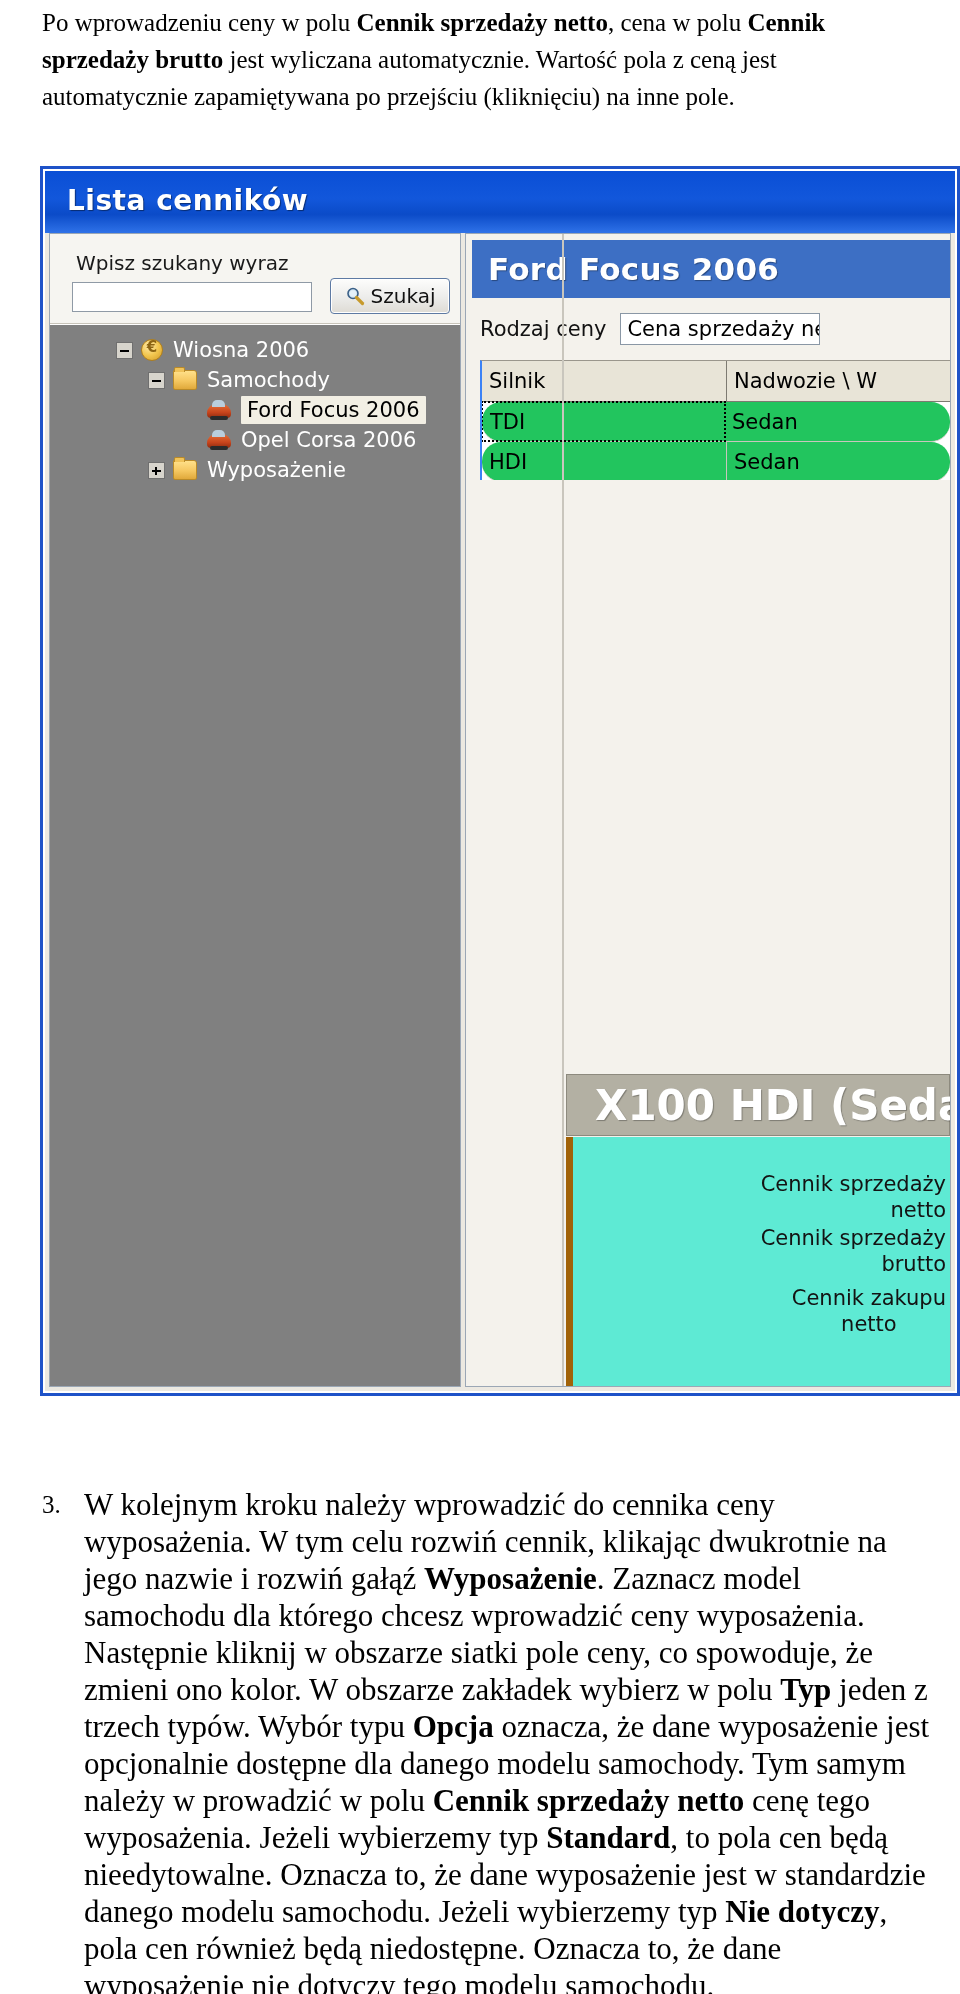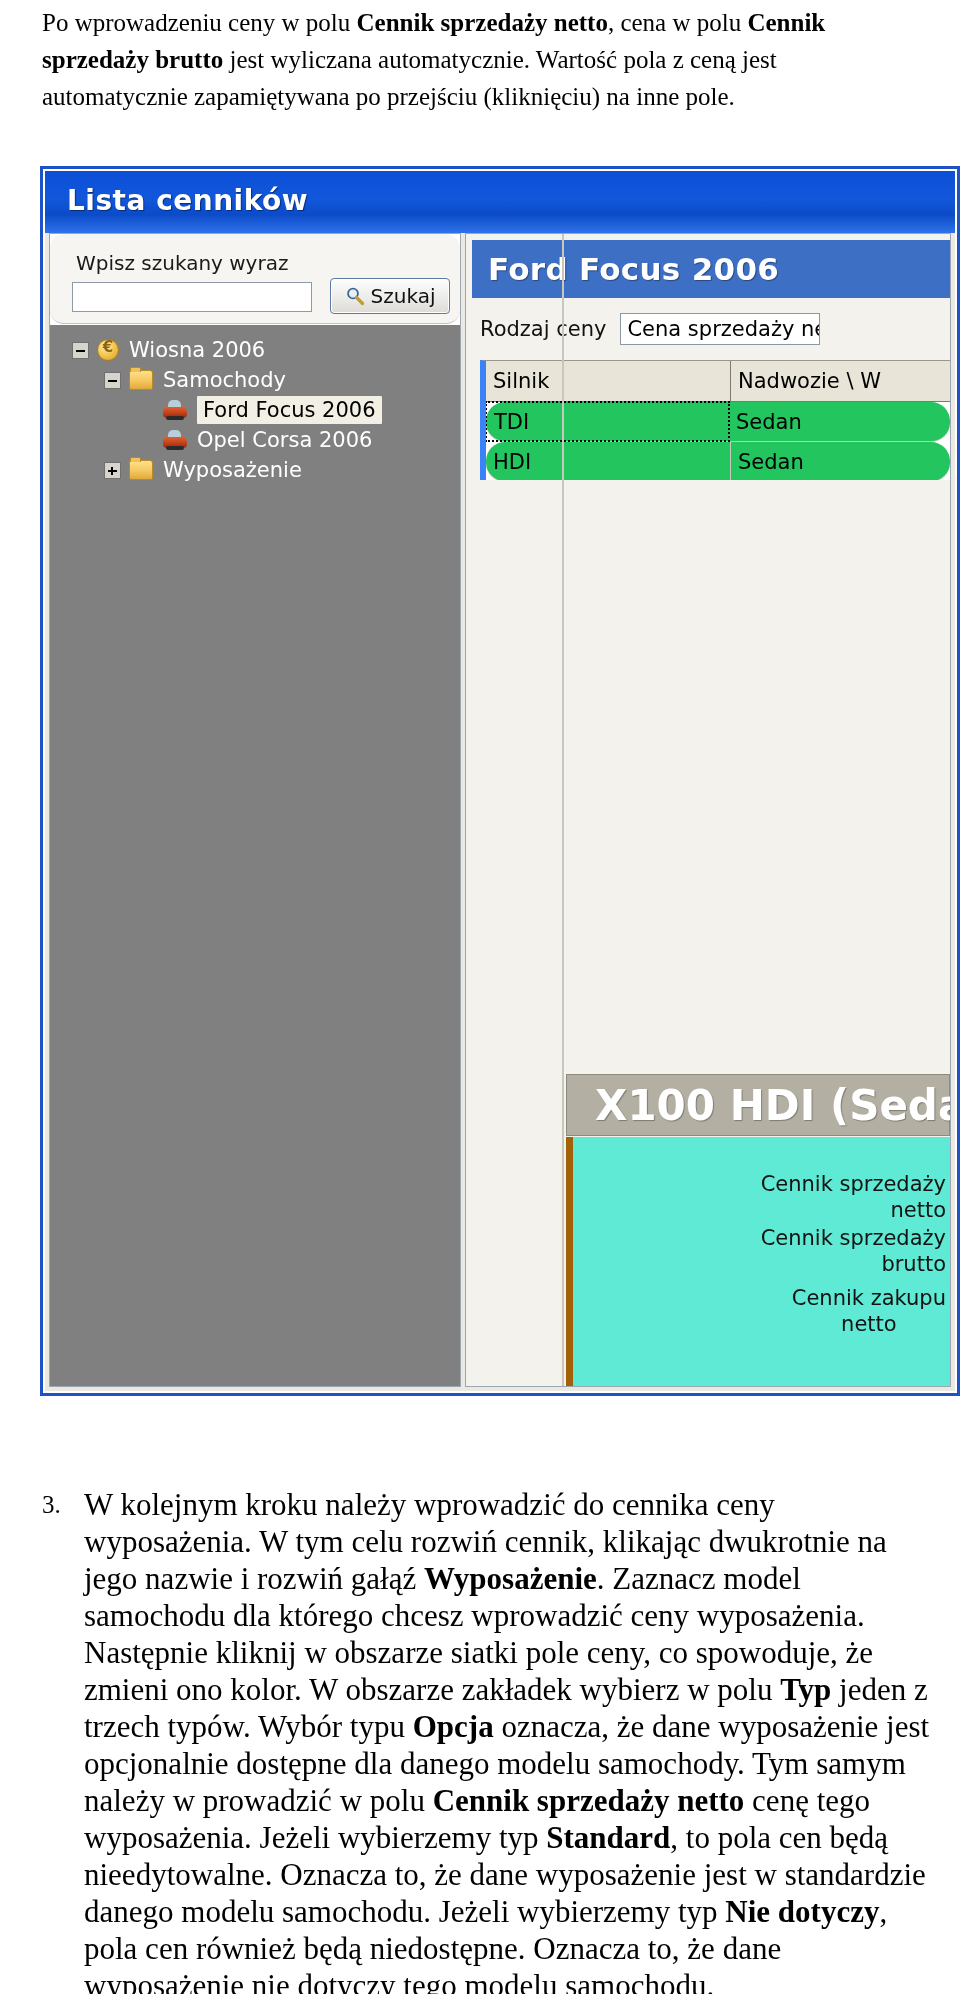--- a/index.html
+++ b/index.html
@@ -109,21 +109,20 @@
     overflow: hidden;
   }
   #search-area {
     position: absolute;
     left: 0; top: 0;
     width: 100%;
     height: 90px;
     background: #f6f5f1;
     border-bottom: 1px solid #c8c4ba;
     box-sizing: border-box;
-    border-radius: 14px;
   }
   #search-label {
     position: absolute;
     left: 26px;
     top: 17px;
     font-family: "DejaVu Sans", sans-serif;
     font-size: 20px;
     color: #1a1a1a;
     white-space: nowrap;
   }
@@ -173,20 +172,21 @@
   
   #tree {
     position: absolute;
     left: 0;
     top: 91px;
     right: 0;
     bottom: 0;
     background: #808080;
     overflow: hidden;
     padding-top: 10px;
+    padding-left: 44px;
   }
   .tree-row {
     position: relative;
     height: 30px;
     display: flex;
     align-items: center;
     font-family: "DejaVu Sans", sans-serif;
     font-size: 21px;
     color: #ffffff;
     white-space: nowrap;
@@ -355,21 +355,21 @@
     cursor: pointer;
   }
   #grid {
     position: absolute;
     left: 14px;
     top: 126px;
     right: 0;
     height: 120px;
     background: #ffffff;
     border-top: 1px solid #9a968c;
-    border-left: 6px solid #3b82f6;
+    border-left: 2px solid #3b82f6;
     box-sizing: border-box;
     overflow: hidden;
   }
   .grid-header {
     display: flex;
     height: 40px;
     background: #e8e4d7;
     border-bottom: 1px solid #7d7a71;
   }
   .grid-header .cell {

